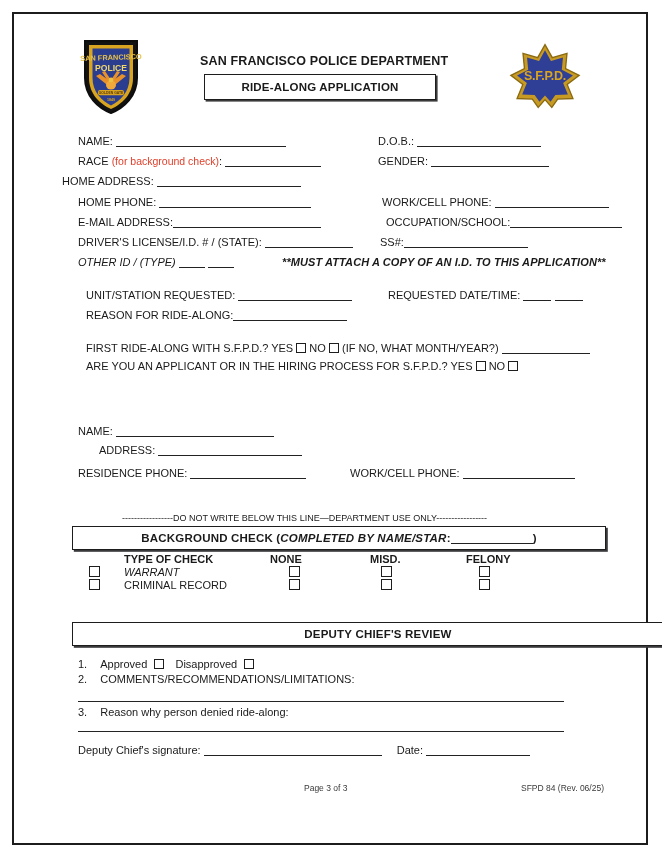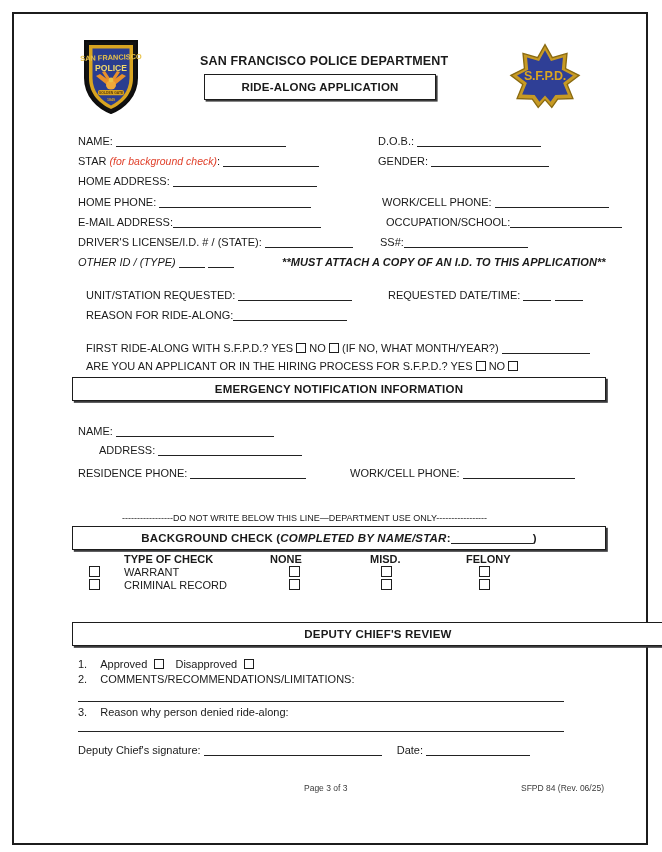--- a/index.html
+++ b/index.html
@@ -32,21 +32,21 @@
   }
   #title-box .tb-txt{font-size:11.5px;font-weight:bold;letter-spacing:0.2px;}
 
   
   .row{position:absolute;font-size:11px;white-space:nowrap;line-height:13px;}
   .lbl{font-size:11px;}
   .ul{
     display:inline-block;border-bottom:1.2px solid #222;
     height:11px;vertical-align:-2px;
   }
-  .red-it{color:#e0402b;font-style:italic;font-size:10.5px;}
+  .red-it{color:#e0402b;font-size:10.5px;}
   .bold-it{font-weight:bold;font-style:italic;font-size:11px;letter-spacing:.1px;}
 
   
   .cbx{
     display:inline-block;width:10px;height:10px;
     border:1.3px solid #1e1e1e;background:#fff;
     vertical-align:-1px;box-sizing:border-box;
   }
   .cbx-abs{position:absolute;width:11px;height:11px;border:1.4px solid #1e1e1e;
     background:#fff;box-sizing:border-box;}
@@ -123,30 +123,30 @@
   <div class="row" style="left:64px;top:121px;">
     <span class="lbl">NAME:</span>
     <span class="ul" style="width:170px;"></span>
   </div>
   <div class="row" style="left:364px;top:121px;">
     <span class="lbl">D.O.B.:</span>
     <span class="ul" style="width:124px;"></span>
   </div>
 
   <div class="row" style="left:64px;top:141px;">
-    <span class="lbl">STAR</span>
+    <span class="lbl">RACE</span>
     <span class="red-it">(for background check)</span><span class="lbl">:</span>
     <span class="ul" style="width:96px;"></span>
   </div>
   <div class="row" style="left:364px;top:141px;">
     <span class="lbl">GENDER:</span>
     <span class="ul" style="width:118px;"></span>
   </div>
 
-  <div class="row" style="left:64px;top:161px;">
+  <div class="row" style="left:48px;top:161px;">
     <span class="lbl">HOME ADDRESS:</span>
     <span class="ul" style="width:144px;"></span>
   </div>
 
   <div class="row" style="left:64px;top:182px;">
     <span class="lbl">HOME PHONE:</span>
     <span class="ul" style="width:152px;"></span>
   </div>
   <div class="row" style="left:368px;top:182px;">
     <span class="lbl">WORK/CELL PHONE:</span>
@@ -200,23 +200,20 @@
   </div>
 
   <div class="row" style="left:72px;top:346px;">
     <span class="lbl">ARE YOU AN APPLICANT OR IN THE HIRING PROCESS FOR S.F.P.D.?</span>
     <span class="lbl">YES</span>
     <span class="cbx"></span>
     <span class="lbl">NO</span>
     <span class="cbx"></span>
   </div>
 
-  <div class="banner" style="left:58px;top:363px;width:534px;">
-    <span class="b-txt">EMERGENCY NOTIFICATION INFORMATION</span>
-  </div>
 
   <div class="row" style="left:64px;top:411px;">
     <span class="lbl">NAME:</span>
     <span class="ul" style="width:158px;"></span>
   </div>
   <div class="row" style="left:64px;top:430px;margin-left:21px;">
     <span class="lbl">ADDRESS:</span>
     <span class="ul" style="width:144px;"></span>
   </div>
   <div class="row" style="left:64px;top:453px;">
@@ -239,21 +236,21 @@
         <span class="ul" style="width:82px;"></span>
         <span class="b-txt">)</span>
   </div>
 
   <div class="row" style="left:110px;top:539px;font-weight:bold;">TYPE OF CHECK</div>
   <div class="row" style="left:256px;top:539px;font-weight:bold;">NONE</div>
   <div class="row" style="left:356px;top:539px;font-weight:bold;">MISD.</div>
   <div class="row" style="left:452px;top:539px;font-weight:bold;">FELONY</div>
 
   <span class="cbx-abs" style="left:75px;top:552px;"></span>
-  <div class="row" style="left:110px;top:552px;">WARRANT</div>
+  <div class="row" style="left:110px;top:552px;font-style:italic;">WARRANT</div>
   <span class="cbx-abs" style="left:275px;top:552px;"></span>
   <span class="cbx-abs" style="left:367px;top:552px;"></span>
   <span class="cbx-abs" style="left:465px;top:552px;"></span>
 
   <span class="cbx-abs" style="left:75px;top:565px;"></span>
   <div class="row" style="left:110px;top:565px;">CRIMINAL RECORD</div>
   <span class="cbx-abs" style="left:275px;top:565px;"></span>
   <span class="cbx-abs" style="left:367px;top:565px;"></span>
   <span class="cbx-abs" style="left:465px;top:565px;"></span>
 

